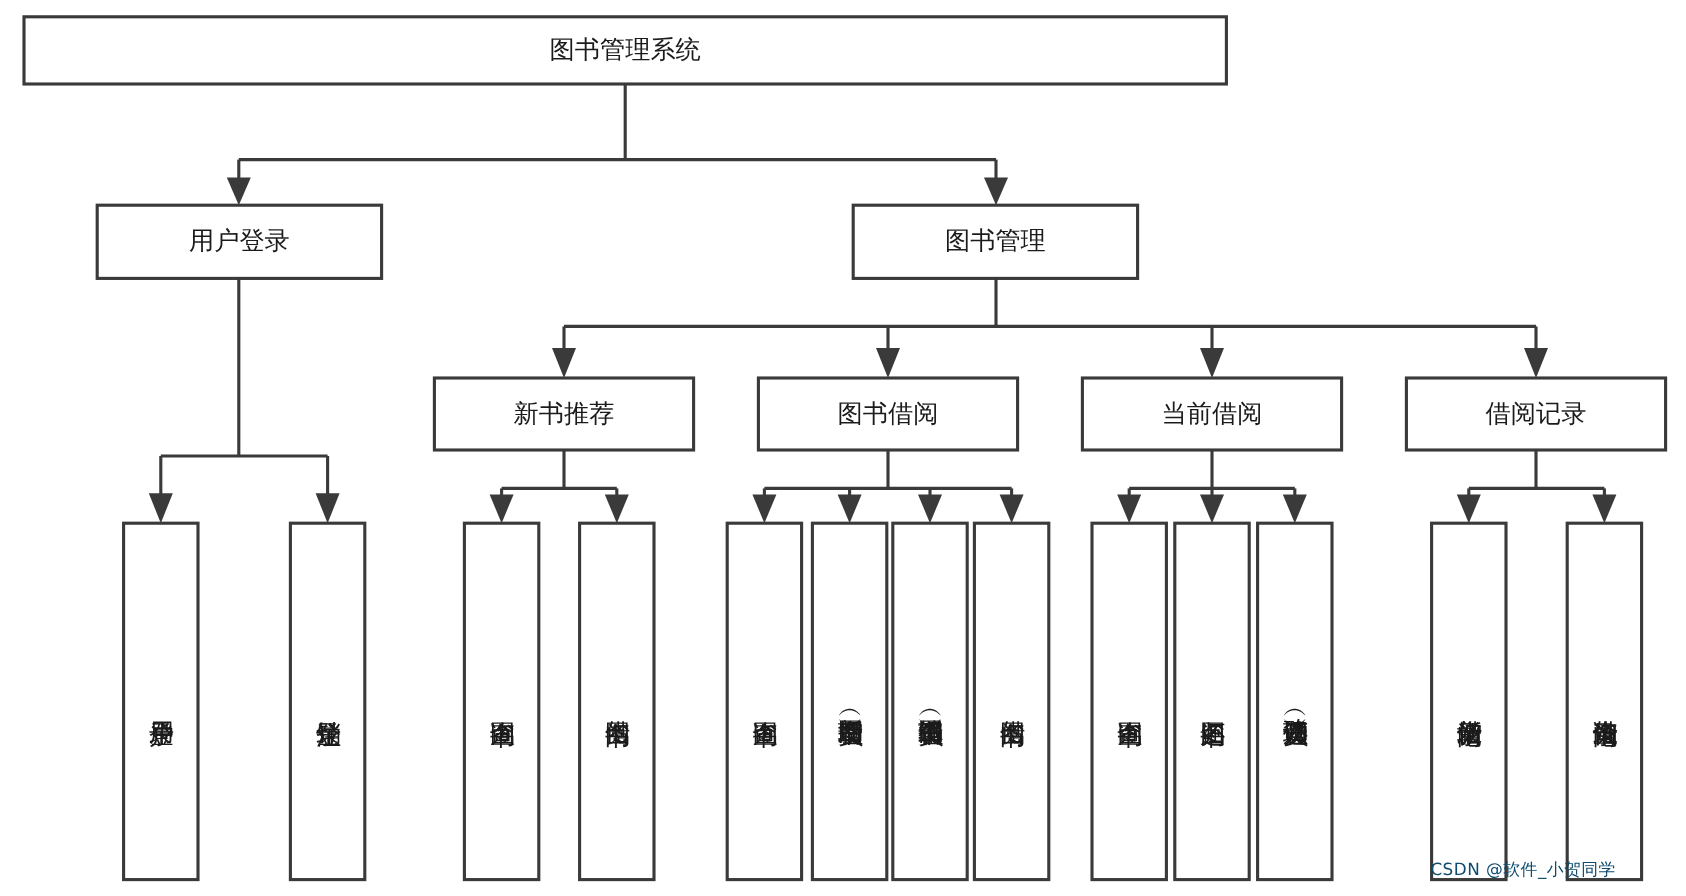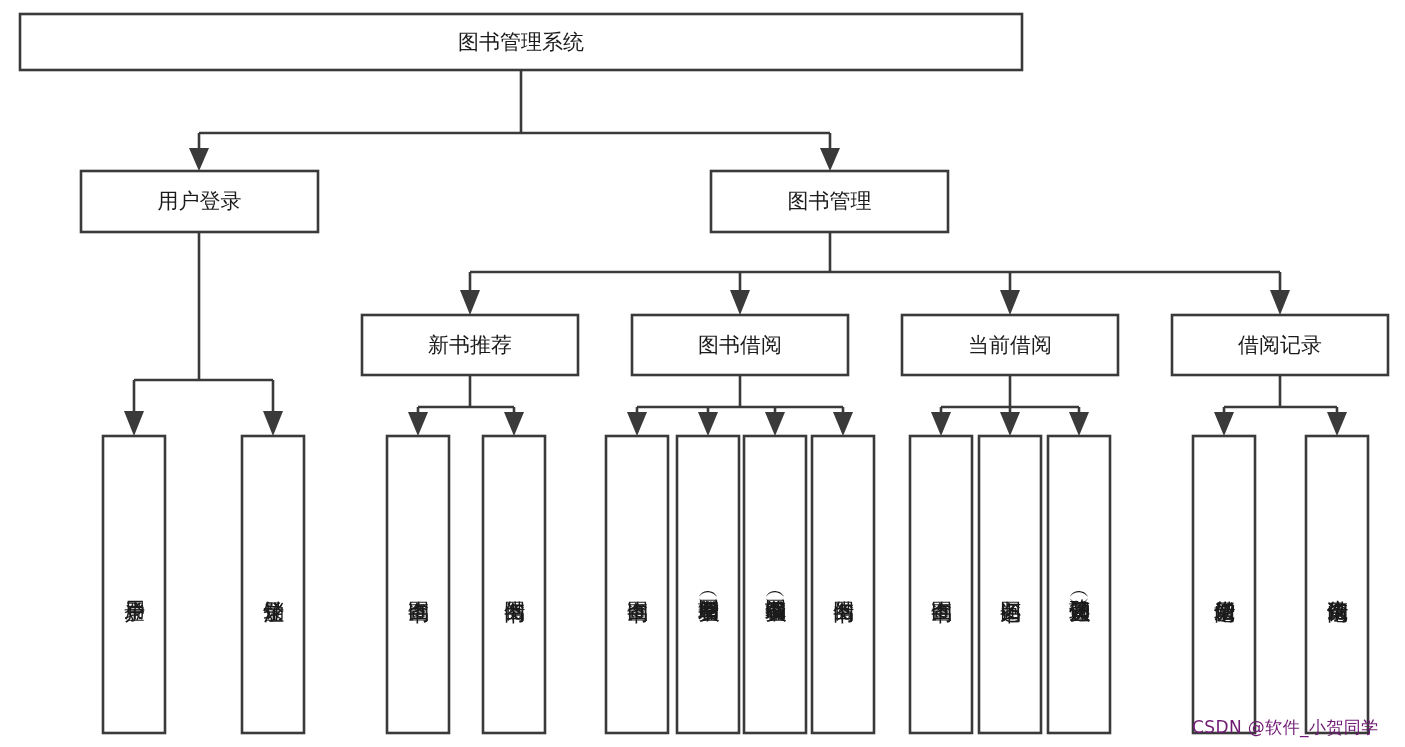--- a/index.html
+++ b/index.html
@@ -61,22 +61,22 @@
     color: #1b1b1b;
     writing-mode: vertical-rl;
     text-orientation: upright;
     letter-spacing: 0.5px;
     white-space: nowrap;
     pointer-events: none;
   }
   .watermark {
     position: absolute;
     font-family: "DejaVu Sans", "Liberation Sans", sans-serif;
-    font-size: 17px;
-    color: #701a75;
+    font-size: 14px;
+    color: #0c4a6e;
     white-space: nowrap;
     letter-spacing: 0.4px;
   }
 </style>
 </head>
 <body>
 
 <div id="diagram-root">
 
   <svg class="diagram-canvas" viewBox="0 0 1405 747" xmlns="http://www.w3.org/2000/svg">

